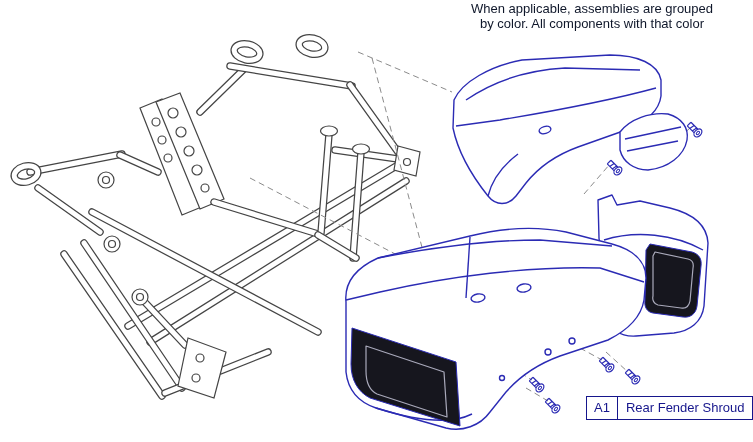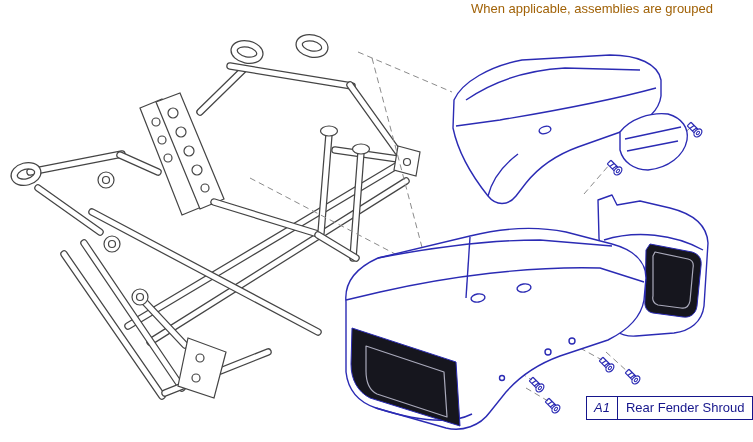--- a/index.html
+++ b/index.html
@@ -26,31 +26,31 @@
 
   
   .bl{stroke:var(--blue);stroke-width:1.4;fill:none;stroke-linejoin:round;}
   .bf{stroke:var(--blue);stroke-width:1.4;fill:#fff;stroke-linejoin:round;}
   .dp{stroke:var(--blue);stroke-width:1;fill:var(--panel);stroke-linejoin:round;}
   .rec{stroke:#aab;stroke-width:1.2;fill:none;stroke-linejoin:round;}
   .dash{stroke:#8b8b8b;stroke-width:1;stroke-dasharray:6 4;fill:none;}
 
   .note{
     position:absolute;left:462px;top:2px;width:260px;
-    text-align:center;font-size:13px;line-height:14.5px;color:#a16207;
+    text-align:center;font-size:13px;line-height:14.5px;color:#0f172a;
   }
   .label-box{
     position:absolute;left:586px;top:396px;
     display:flex;align-items:stretch;
     border:1px solid var(--label);
     background:#fff;color:var(--label);
     font-size:13px;line-height:16px;
     cursor:pointer;
   }
-  .label-id{padding:3px 7px;border-right:1px solid var(--label);font-style:italic;}
+  .label-id{padding:3px 7px;border-right:1px solid var(--label);}
   .label-text{padding:3px 8px;white-space:nowrap;}
 </style>
 </head>
 <body>
 
 <div class="stage">
 
   <svg width="753" height="442" viewBox="0 0 753 442" xmlns="http://www.w3.org/2000/svg" xmlns:xlink="http://www.w3.org/1999/xlink">
 
     <defs>
@@ -193,20 +193,21 @@
       <use href="#screw" xlink:href="#screw" transform="translate(619,172) rotate(135)"></use>
       <use href="#screw" xlink:href="#screw" transform="translate(611,369) rotate(135)"></use>
       <use href="#screw" xlink:href="#screw" transform="translate(637,381) rotate(135)"></use>
       <use href="#screw" xlink:href="#screw" transform="translate(541,389) rotate(135)"></use>
       <use href="#screw" xlink:href="#screw" transform="translate(557,410) rotate(135)"></use>
     </g>
   </svg>
 
   <div class="note">
     <div>When applicable, assemblies are grouped</div>
+    <div>by color. All components with that color</div>
   </div>
 
   <div class="label-box">
     <span class="label-id">A1</span>
     <span class="label-text">Rear Fender Shroud</span>
   </div>
 
 </div>
 
 </body></html>

